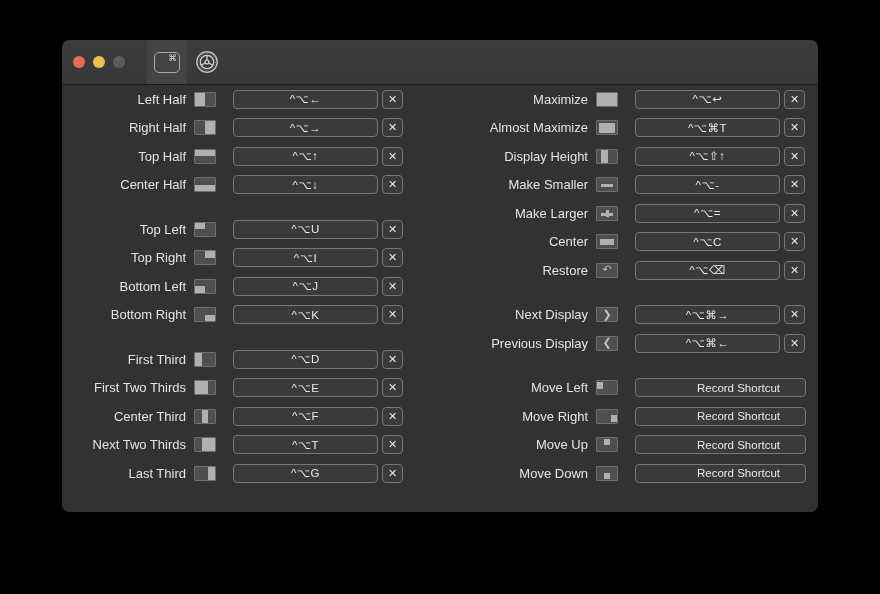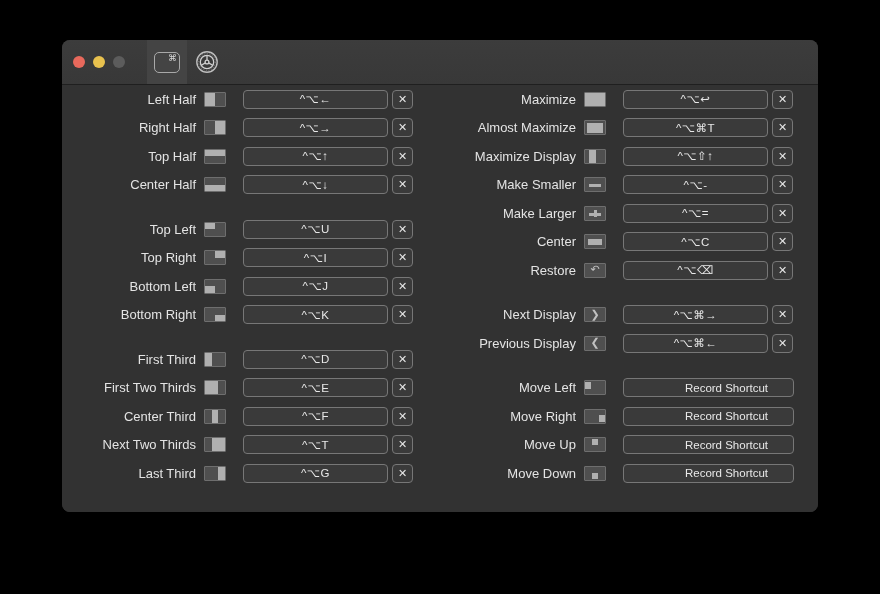--- a/index.html
+++ b/index.html
@@ -96,22 +96,22 @@
   #content {
     position: relative;
     height: 428px;
     background: #323232;
   }
 
   .column {
     position: absolute;
     top: 0;
   }
-  #left-column  { left: 0px;   width: 378px; padding-left: 10px; }
-  #right-column { left: 378px; width: 378px; }
+  #left-column  { left: 0px;   width: 378px; }
+  #right-column { left: 390px; width: 378px; }
 
   .group { }
   .group + .group { margin-top: 16px; }
 
   .row {
     display: flex;
     align-items: center;
     height: 28.5px;
   }
 
@@ -372,21 +372,21 @@
           </div>
           <div class="row">
             <span class="row-label">Almost Maximize</span>
             <span class="win-icon">
               <i style="left: 8%; top: 13%; width: 84%; height: 74%;"></i>
             </span>
             <span class="shortcut-field">^⌥⌘T</span>
             <span class="clear-btn">✕</span>
           </div>
           <div class="row">
-            <span class="row-label">Maximize Display</span>
+            <span class="row-label">Display Height</span>
             <span class="win-icon">
               <i style="left: 22%; top: 0%; width: 34%; height: 100%;"></i>
             </span>
             <span class="shortcut-field">^⌥⇧↑</span>
             <span class="clear-btn">✕</span>
           </div>
           <div class="row">
             <span class="row-label">Make Smaller</span>
             <span class="win-icon minus-g">
               <i></i>

